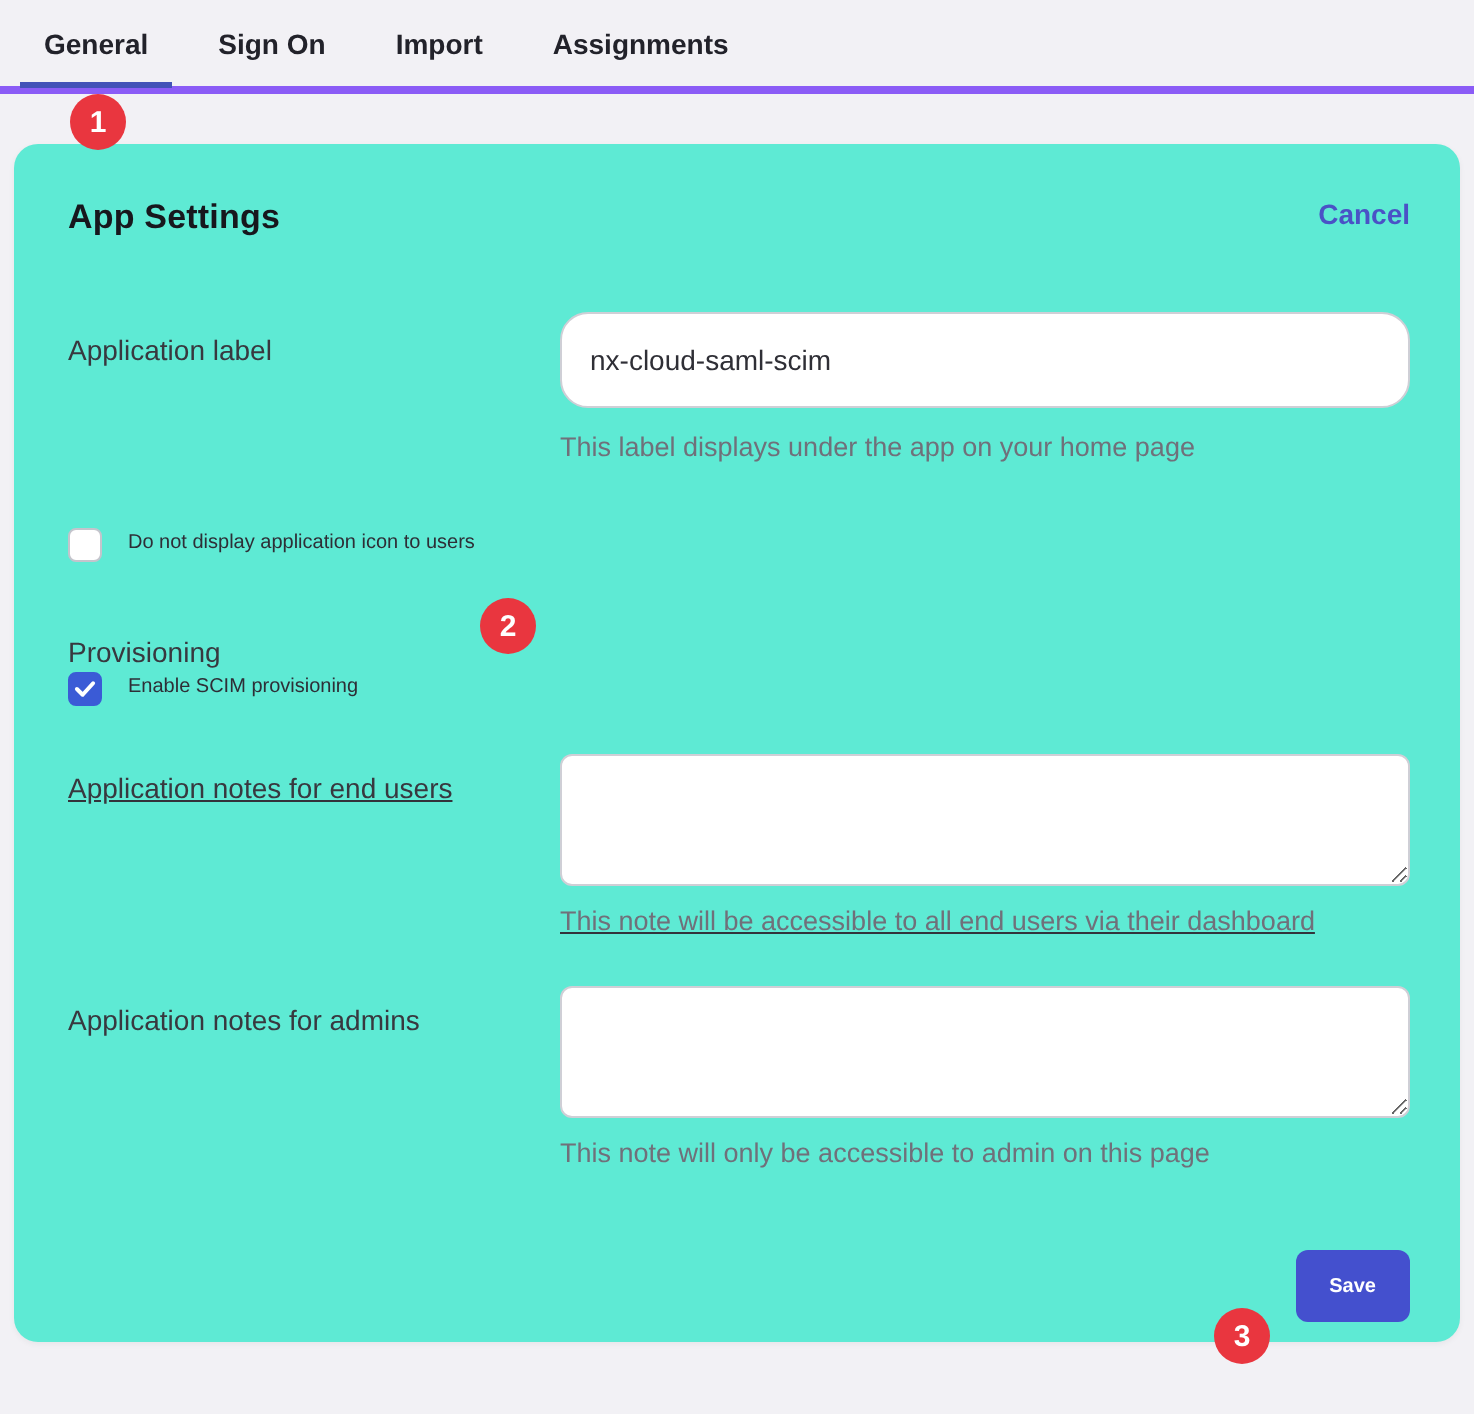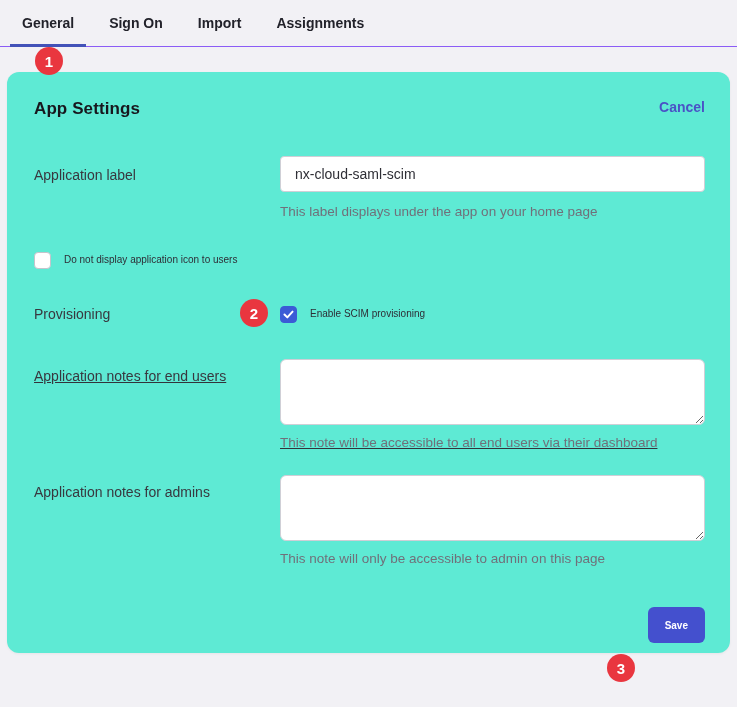--- a/index.html
+++ b/index.html
@@ -12,21 +12,21 @@
     color: #33333b;
   }
 
   
   .tabbar {
     height: 47px;
     display: flex;
     align-items: stretch;
     gap: 11px;
     padding-left: 10px;
-    border-bottom: 1px solid #8b5cf6;
+    border-bottom: 4px solid #8b5cf6;
     background: #f2f1f5;
   }
   .tab {
     position: relative;
     display: flex;
     align-items: center;
     padding: 0 12px;
     font-size: 14px;
     font-weight: 700;
     color: #22222a;
@@ -78,30 +78,30 @@
     flex-shrink: 0;
     font-size: 14px;
     color: #38383f;
     line-height: 18px;
   }
   .frow-field { flex: 1; min-width: 0; }
 
   .row-appLabel { margin-bottom: 31px; }
   .row-appLabel .frow-label { padding-top: 10px; }
   .row-visibility { margin-bottom: 36px; }
-  .row-provisioning { margin-bottom: 36px; }
+  .row-provisioning { margin-bottom: 24px; flex-direction: column; }
   .row-autolaunch { margin-bottom: 29px; }
   .row-notes-users { margin-bottom: 24px; text-decoration: underline; }
   .row-notes-users .frow-label, .row-notes-admins .frow-label { padding-top: 8px; }
 
   .text-input {
     width: 100%;
-    height: 36px;
+    height: 48px;
     border: 1px solid #cfcfd6;
-    border-radius: 4px;
+    border-radius: 14px;
     padding: 0 14px;
     font-family: "Liberation Sans", "DejaVu Sans", sans-serif;
     font-size: 14px;
     color: #2f2f36;
     background: #fff;
     outline: none;
   }
   .helper {
     margin-top: 12px;
     font-size: 13.5px;

